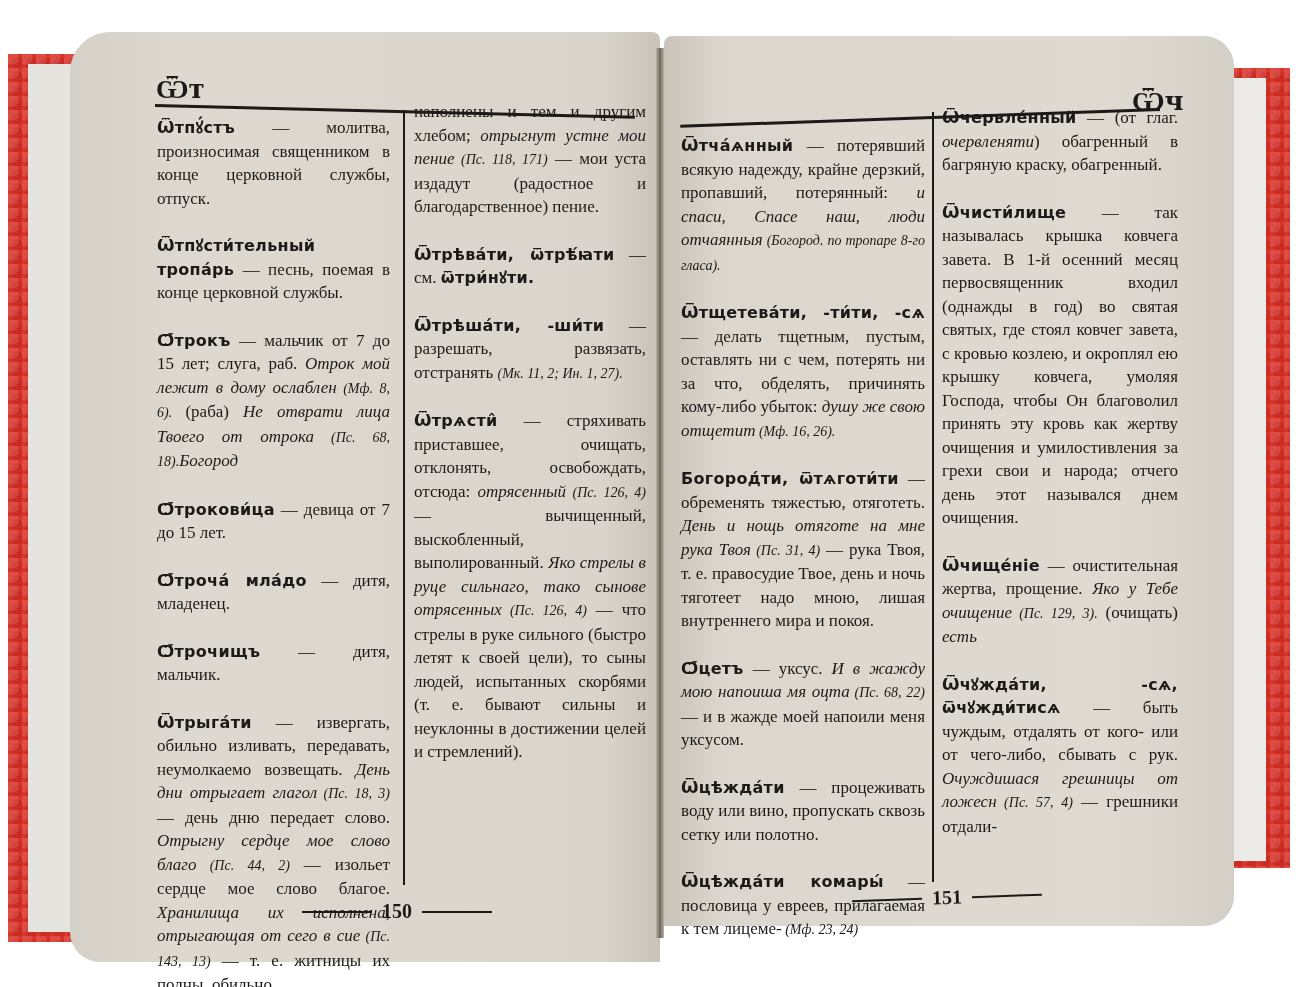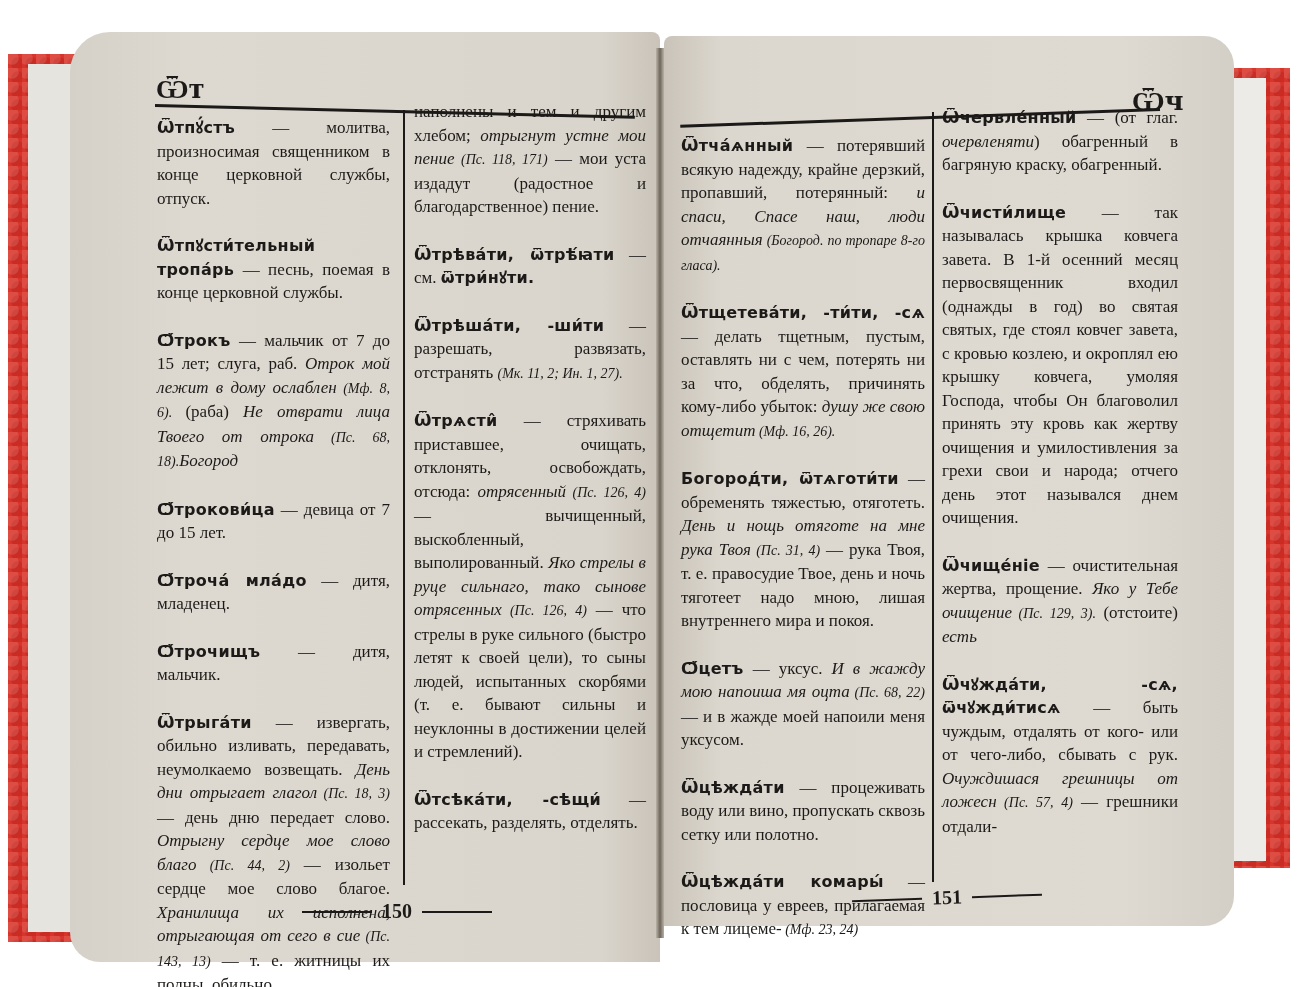--- a/index.html
+++ b/index.html
@@ -103,34 +103,33 @@
     <p class="entry"><span class="hw">Ѻ҆́трокови́ца</span><span> — девица от 7 до 15 лет.</span></p>
     <p class="entry"><span class="hw">Ѻ҆́троча́ мла́до</span><span> — дитя, младенец.</span></p>
     <p class="entry"><span class="hw">Ѻ҆́трочищъ</span><span> — дитя, мальчик.</span></p>
     <p class="entry"><span class="hw">Ѿтрыга́ти</span><span> — извергать, обильно изливать, передавать, неумолкаемо возвещать. </span><span class="it">День дни отрыгает глагол</span><span class="ref"> (Пс. 18, 3)</span><span> — день дню передает слово. </span><span class="it">Отрыгну сердце мое слово благо</span><span class="ref"> (Пс. 44, 2)</span><span> — изольет сердце мое слово благое. </span><span class="it">Хранилища их исполнена, отрыгающая от сего в сие</span><span class="ref"> (Пс. 143, 13)</span><span> — т. е. житницы их полны, обильно</span></p>
   </div>
 <div class="col col-l2">
     <p class="entry"><span>наполнены и тем и другим хлебом; </span><span class="it">отрыгнут устне мои пение</span><span class="ref"> (Пс. 118, 171)</span><span> — мои уста издадут (радостное и благодарственное) пение.</span></p>
     <p class="entry"><span class="hw">Ѿтрѣва́ти, ѿтрѣ́ꙗти</span><span> — см. </span><span class="hw">ѿтри́нꙋти.</span></p>
     <p class="entry"><span class="hw">Ѿтрѣша́ти, -ши́ти</span><span> — разрешать, развязать, отстранять </span><span class="ref">(Мк. 11, 2; Ин. 1, 27).</span></p>
     <p class="entry"><span class="hw">Ѿтрѧсти̂</span><span> — стряхивать приставшее, очищать, отклонять, освобождать, отсюда: </span><span class="it">отрясенный</span><span class="ref"> (Пс. 126, 4)</span><span> — вычищенный, выскобленный, выполированный. </span><span class="it">Яко стрелы в руце сильнаго, тако сынове отрясенных</span><span class="ref"> (Пс. 126, 4)</span><span> — что стрелы в руке сильного (быстро летят к своей цели), то сыны людей, испытанных скорбями (т. е. бывают сильны и неуклонны в достижении целей и стремлений).</span></p>
-    <p class="entry"><span class="hw">Ѿтсѣка́ти, -сѣщи́</span><span> — рассекать, разделять, отделять.</span></p>
   </div>
 <div class="col col-r1">
     <p class="entry"><span class="hw">Ѿтча́ѧнный</span><span> — потерявший всякую надежду, крайне дерзкий, пропавший, потерянный: </span><span class="it">и спаси, Спасе наш, люди отчаянныя</span><span class="ref"> (Богород. по тропаре 8-го гласа).</span></p>
     <p class="entry"><span class="hw">Ѿтщетева́ти, -ти́ти, -сѧ</span><span> — делать тщетным, пустым, оставлять ни с чем, потерять ни за что, обделять, причинять кому-либо убыток: </span><span class="it">душу же свою отщетит</span><span class="ref"> (Мф. 16, 26).</span></p>
     <p class="entry"><span class="hw">Богород́ти, ѿтѧготи́ти</span><span> — обременять тяжестью, отяготеть. </span><span class="it">День и нощь отяготе на мне рука Твоя</span><span class="ref"> (Пс. 31, 4)</span><span> — рука Твоя, т. е. правосудие Твое, день и ночь тяготеет надо мною, лишая внутреннего мира и покоя.</span></p>
     <p class="entry"><span class="hw">Ѻ҆́цетъ</span><span> — уксус. </span><span class="it">И в жажду мою напоиша мя оцта</span><span class="ref"> (Пс. 68, 22)</span><span> — и в жажде моей напоили меня уксусом.</span></p>
     <p class="entry"><span class="hw">Ѿцѣжда́ти</span><span> — процеживать воду или вино, пропускать сквозь сетку или полотно.</span></p>
     <p class="entry"><span class="hw">Ѿцѣжда́ти комары́</span><span> — пословица у евреев, прилагаемая к тем лицеме-</span><span class="ref"> (Мф. 23, 24)</span></p>
   </div>
 <div class="col col-r2">
     <p class="entry"><span class="hw">Ѿчервле́нный</span><span> — (от глаг. </span><span class="it">очервленяти</span><span>) обагренный в багряную краску, обагренный.</span></p>
     <p class="entry"><span class="hw">Ѿчисти́лище</span><span> — так называлась крышка ковчега завета. В 1-й осенний месяц первосвященник входил (однажды в год) во святая святых, где стоял ковчег завета, с кровью козлею, и окроплял ею крышку ковчега, умоляя Господа, чтобы Он благоволил принять эту кровь как жертву очищения и умилостивления за грехи свои и народа; отчего день этот назывался днем очищения.</span></p>
-    <p class="entry"><span class="hw">Ѿчище́ніе</span><span> — очистительная жертва, прощение. </span><span class="it">Яко у Тебе очищение</span><span class="ref"> (Пс. 129, 3).</span><span> (отстоите) </span><span class="it">есть</span></p>
+    <p class="entry"><span class="hw">Ѿчище́ніе</span><span> — очистительная жертва, прощение. </span><span class="it">Яко у Тебе очищение</span><span class="ref"> (Пс. 129, 3).</span><span> (очищать) </span><span class="it">есть</span></p>
     <p class="entry"><span class="hw">Ѿчꙋжда́ти, -сѧ, ѿчꙋжди́тисѧ</span><span> — быть чуждым, отдалять от кого- или от чего-либо, сбывать с рук. </span><span class="it">Очуждишася грешницы от ложесн</span><span class="ref"> (Пс. 57, 4)</span><span> — грешники отдали-</span></p>
   </div>
 
 <div class="folio folio-left">
   <span class="line"></span>
   <span>150</span>
   <span class="line"></span>
 </div>
 <div class="folio folio-right">
   <span class="line"></span>

